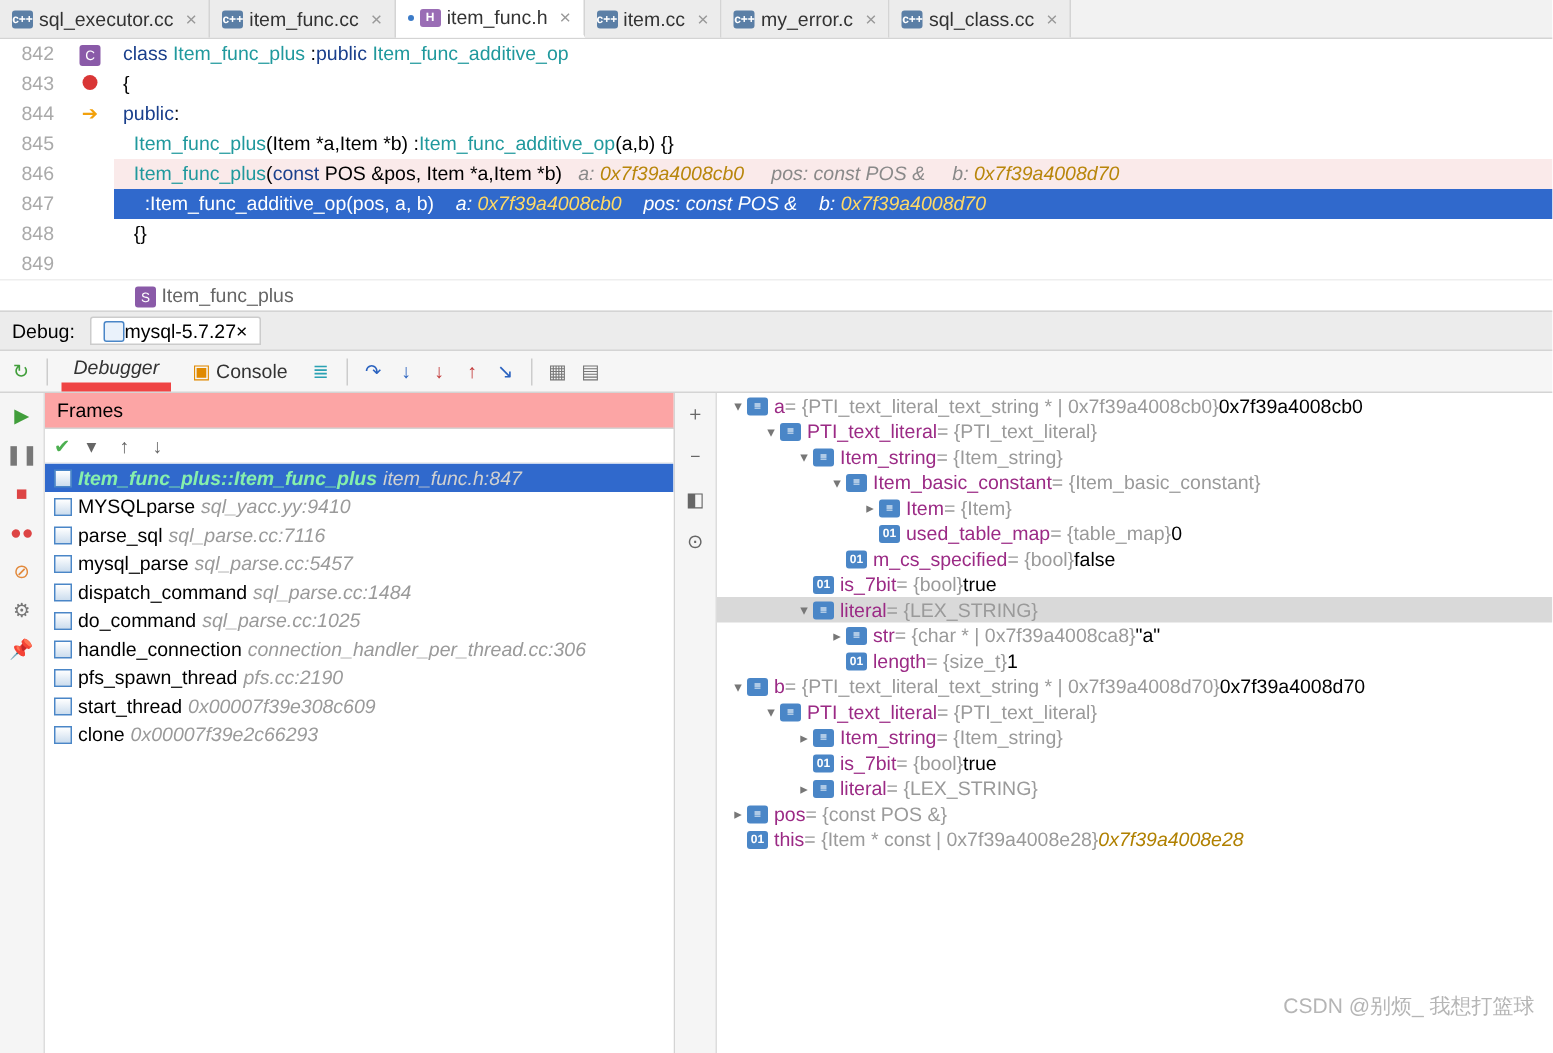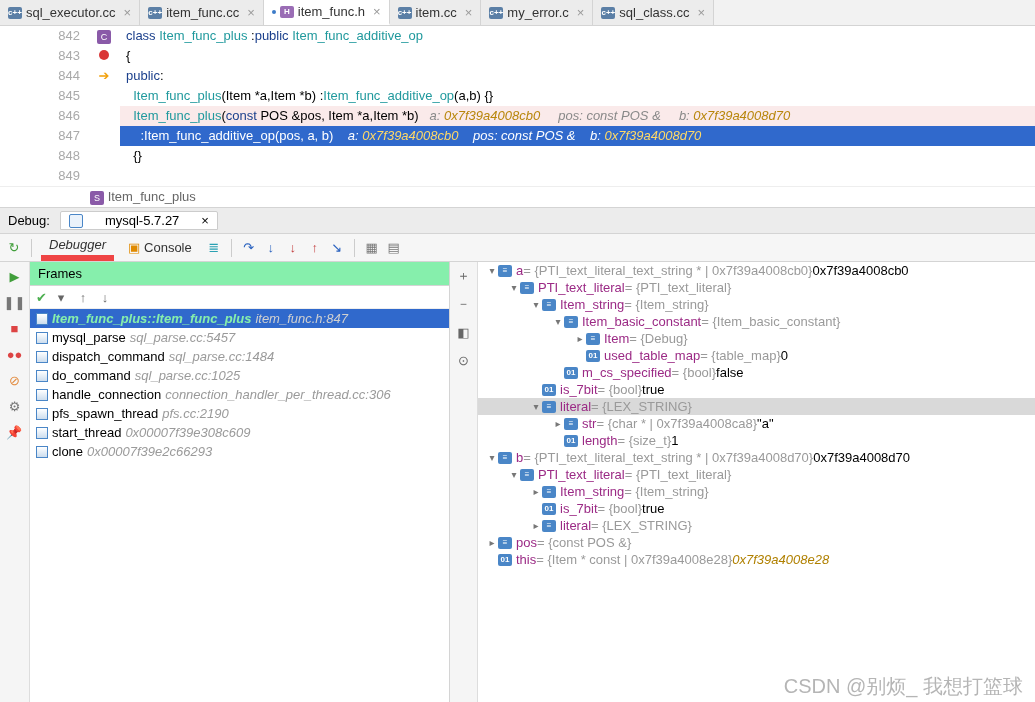--- a/index.html
+++ b/index.html
@@ -8,54 +8,54 @@
 .file-tabs { display: flex; border-bottom: 1px solid #d4d4d4; background: #f2f2f2; height: 26px; }
 .file-tab { display: flex; align-items: center; padding: 0 8px; gap: 4px; border-right: 1px solid #d4d4d4; color: #333; cursor: pointer; background: #ececec; }
 .file-tab.active { background: #fff; border-bottom: 2px solid #fff; font-weight: 500; }
 .file-tab .close { color: #999; margin-left: 4px; }
 .cpp-icon { display: inline-flex; width: 14px; height: 12px; background: #5b7fa6; color: #fff; font-size: 8px; font-weight: bold; align-items: center; justify-content: center; border-radius: 2px; }
 .cpp-icon::before { content: "c++"; }
 .h-icon { display: inline-flex; width: 14px; height: 12px; background: #9a6db5; color: #fff; font-size: 8px; font-weight: bold; align-items: center; justify-content: center; border-radius: 2px; }
 .h-icon::before { content: "H"; }
 .active-dot { width: 4px; height: 4px; border-radius: 50%; background: #3b7bc8; }
 
-.editor { display: flex; flex: 0 0 auto; margin-left: 44px; }
+.editor { display: flex; flex: 0 0 auto; }
 .gutter { width: 44px; background: #fff; text-align: right; padding-right: 8px; color: #aaa; font-family: "JetBrains Mono","Consolas",monospace; font-size: 12px; line-height: 20px; }
 .gutter-marks { width: 32px; background: #fff; line-height: 20px; text-align: center; }
 .code { flex: 1; font-family: "JetBrains Mono","Consolas",monospace; font-size: 12px; line-height: 20px; white-space: pre; }
 .code-line { padding: 0 6px; height: 20px; }
 .kw { color: #1a3f8c; font-weight: 500; }
 .func { color: #20999d; }
 .param-hint { color: #898989; font-style: italic; }
 .addr-hint { color: #b8860b; font-style: italic; }
 .addr-hint2 { color: #e0b050; font-style: italic; }
 .exec-line { background: #3069cc; color: #fff; }
 .exec-line .func, .exec-line .param-hint { color: #fff; }
 .exec-line .addr-hint, .exec-line .addr-hint2 { color: #ffd966; }
 .pink-bg { background: #faeaea; }
 .bp-dot { display:inline-block; width:10px; height:10px; border-radius:50%; background:#d93636; }
 .arrow-yellow { color: #f2a10c; }
 .struct-badge { display:inline-block; width:14px; height:14px; background:#8a5aa8; color:#fff; font-size:9px; text-align:center; line-height:14px; border-radius:2px; }
 
 .breadcrumb { padding: 2px 10px 2px 90px; color: #666; background: #fff; border-top: 1px solid #eee; }
 
 .debug-header { display: flex; align-items: center; padding: 3px 8px; background: #ececec; border-top: 1px solid #d4d4d4; border-bottom: 1px solid #d4d4d4; gap: 10px; }
-.debug-tab { background: #fff; border: 1px solid #ccc; padding: 1px 8px; border-radius: 2px 2px 0 0; display: flex; align-items: center; gap: 22px; }
+.debug-tab { background: #fff; border: 1px solid #ccc; padding: 1px 8px; border-radius: 2px 2px 0 0; display: flex; align-items: center; gap: 0; }
 
 .debug-toolbar { display: flex; align-items: center; background: #f6f6f6; border-bottom: 1px solid #d4d4d4; height: 28px; padding: 0 6px; gap: 6px; }
 .tb-tab { padding: 3px 8px; color: #333; }
 .tb-tab.active { border-bottom: 6px solid #ef4444; font-style: italic; }
 .tb-icon { width:16px; height:16px; display:inline-flex; align-items:center; justify-content:center; color:#666; cursor:pointer; }
 .sep { width:1px; height:18px; background:#ccc; margin:0 3px; }
 
 .debug-body { display: flex; flex: 1; min-height: 0; }
 .debug-left-tools { width: 30px; background: #f5f5f5; border-right: 1px solid #ddd; display:flex; flex-direction:column; align-items:center; gap:10px; padding-top:6px; }
 .frames-pane { width: 420px; border-right: 1px solid #d4d4d4; display:flex; flex-direction:column; }
 .vars-pane { flex: 1; display:flex; flex-direction:column; }
-.pane-header { background: #86efac; border-bottom: 1px solid #d4d4d4; padding: 4px 8px; display:flex; align-items:center; gap: 18px; }
+.pane-header { background: #fca5a5; border-bottom: 1px solid #d4d4d4; padding: 4px 8px; display:flex; align-items:center; gap: 18px; }
 .pane-header .title { font-weight: 500; }
 
 .frames-list, .var-tree { flex:1; overflow:auto; background:#fff; }
 .thread-row { display:flex; align-items:center; padding:3px 6px; gap:6px; border-bottom:1px solid #eee; }
 .thread-row .check { color:#4caf50; }
 .frame-row { display:flex; align-items:center; padding:2px 6px; gap:4px; cursor:pointer; }
 .frame-row.sel { background:#3069cc; color:#fff; }
 .frame-row.sel .loc { color:#d0d0d0; }
 .frame-row .fn { color:#000; }
 .frame-row .loc { color:#9a9a9a; font-style:italic; }
@@ -66,21 +66,21 @@
 .var-row { display:flex; align-items:center; padding:1px 0; white-space:nowrap; cursor:pointer; }
 .var-row.sel { background:#d9d9d9; }
 .chev { width:12px; text-align:center; color:#777; font-size:10px; }
 .vicon { width:14px; height:12px; display:inline-flex; align-items:center; justify-content:center; font-size:8px; font-weight:bold; color:#fff; border-radius:2px; margin-right:4px; }
 .vicon.struct { background:#4a86c7; }
 .vicon.prim   { background:#4a86c7; }
 .vname { color:#9b2a85; }
 .vtype { color:#9a9a9a; }
 .vval  { color:#000; }
 .gold { color:#b08000;font-style:italic; }
-.watermark { position:absolute; right:12px; bottom:2px; color:rgba(150,150,150,0.7); font-size:20px; pointer-events:none; }
+.watermark { position:absolute; right:12px; bottom:22px; color:rgba(150,150,150,0.7); font-size:14px; pointer-events:none; }
 
 .icon-green-run { color:#419e3b; }
 .icon-green-play { color:#419e3b; }
 .icon-red { color:#d44; }
 .icon-orange { color:#e2893b; }
 .icon-gray { color:#777; }
 .icon-cyan { color:#2aa1b3; }
 .arrow-down-blue { color:#2a62bf; }
 .arrow-up-blue { color:#2a62bf; }
 .arrow-down-red { color:#c23a3a; }
@@ -202,20 +202,30 @@
       <span class="tb-icon">↓</span>
     </div>
     <div class="frames-list" id="frames">
         <div class="frame-row sel">
           <span class="stackf"></span> 
           <span class="fn">Item_func_plus::Item_func_plus</span> 
           <span class="loc">item_func.h:847</span>
         </div>
         <div class="frame-row">
           <span class="stackf"></span> 
+          <span class="fn">MYSQLparse</span> 
+          <span class="loc">sql_yacc.yy:9410</span>
+        </div>
+        <div class="frame-row">
+          <span class="stackf"></span> 
+          <span class="fn">parse_sql</span> 
+          <span class="loc">sql_parse.cc:7116</span>
+        </div>
+        <div class="frame-row">
+          <span class="stackf"></span> 
           <span class="fn">mysql_parse</span> 
           <span class="loc">sql_parse.cc:5457</span>
         </div>
         <div class="frame-row">
           <span class="stackf"></span> 
           <span class="fn">dispatch_command</span> 
           <span class="loc">sql_parse.cc:1484</span>
         </div>
         <div class="frame-row">
           <span class="stackf"></span> 
@@ -276,21 +286,21 @@
           <div class="var-row" style="padding-left: 74px;">
             <span class="chev">▾</span>
             <span class="vicon struct">≡</span>
             <span class="vname">Item_basic_constant</span>
             <span class="vtype"> = {Item_basic_constant}</span>
           </div>
           <div class="var-row" style="padding-left: 96px;">
             <span class="chev">▸</span>
             <span class="vicon struct">≡</span>
             <span class="vname">Item</span>
-            <span class="vtype"> = {Debug}</span>
+            <span class="vtype"> = {Item}</span>
           </div>
           <div class="var-row" style="padding-left: 96px;">
             <span class="chev"></span>
             <span class="vicon prim">01</span>
             <span class="vname">used_table_map</span>
             <span class="vtype"> = {table_map} </span>
             <span class="vval">0</span>
           </div>
           <div class="var-row" style="padding-left: 74px;">
             <span class="chev"></span>

